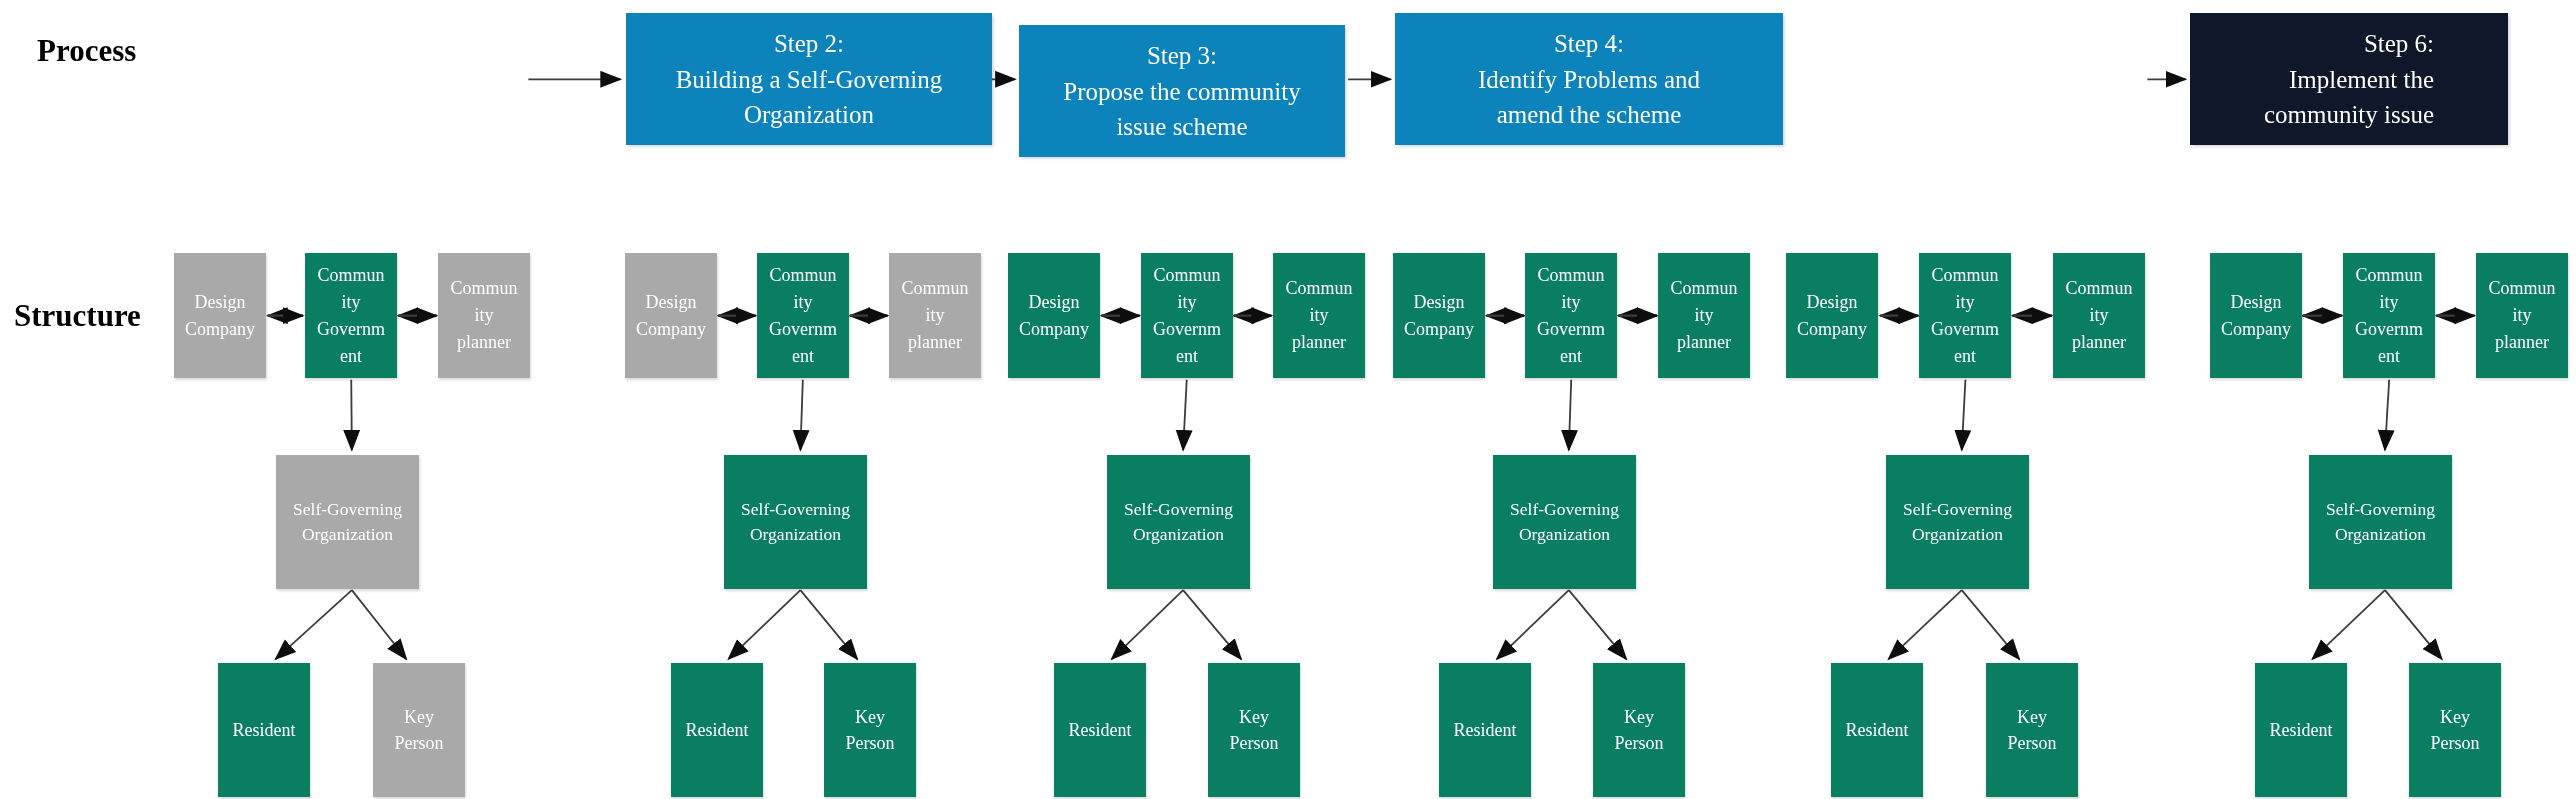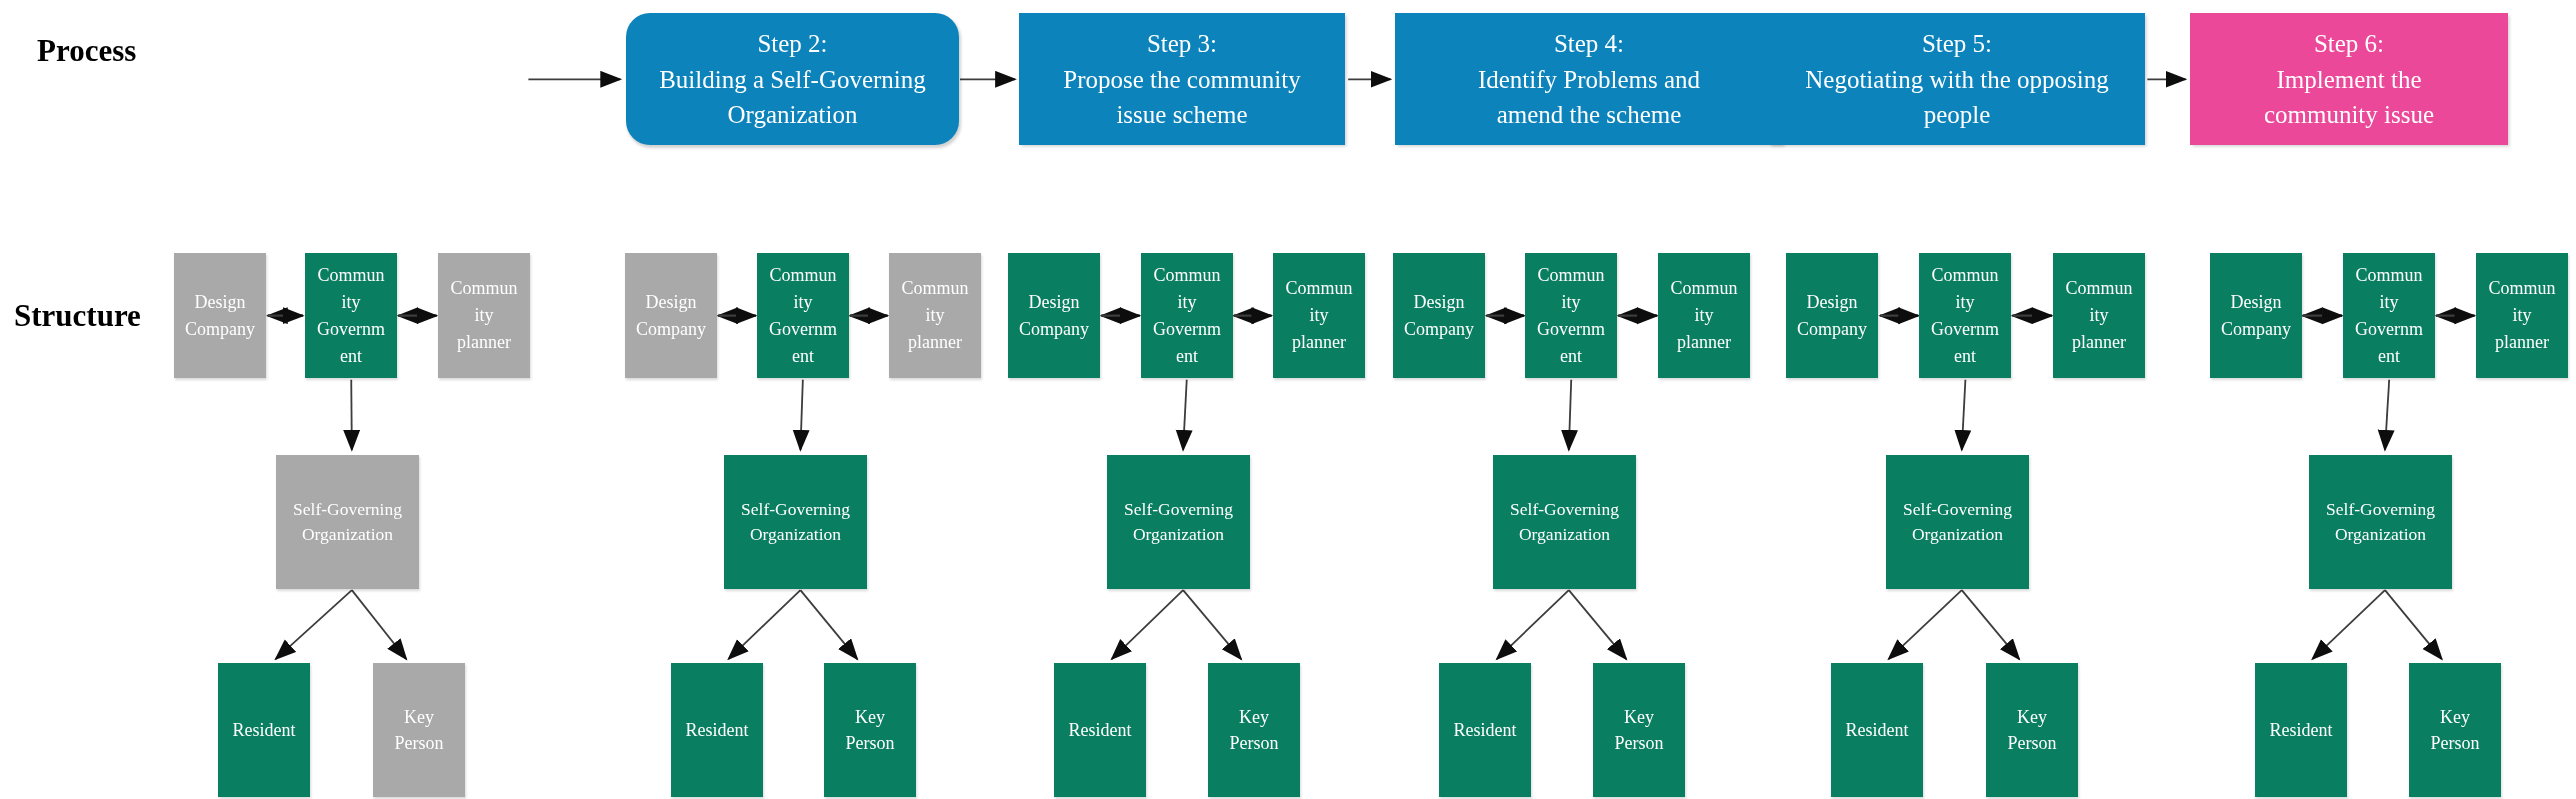--- a/index.html
+++ b/index.html
@@ -129,33 +129,30 @@
       <line class="ln" x1="3245" y1="976" x2="3124" y2="1090" marker-end="url(#ah)"></line>
       <line class="ln" x1="3245" y1="976" x2="3340" y2="1090" marker-end="url(#ah)"></line>
       <line class="ln" x1="3945" y1="976" x2="3825" y2="1090" marker-end="url(#ah)"></line>
       <line class="ln" x1="3945" y1="976" x2="4039" y2="1090" marker-end="url(#ah)"></line>
     </g>
   </svg>
 
   <div class="row-label" style="left:37px;top:34px">Process</div>
   <div class="row-label" style="left:14px;top:299px">Structure</div>
 
-  <div class="box step" style="left: 626px; width: 333px; background-color: rgb(13, 131, 188); border-radius: 24px;">Step 2:
+  <div class="box step" style="left: 626px; width: 366px; background-color: rgb(13, 131, 188);">Step 2:
 Building a Self-Governing
 Organization</div>
-  <div class="box step" style="left: 1019px; width: 326px; background-color: rgb(13, 131, 188);">Step 3:
+  <div class="box step" style="left: 1019px; width: 326px; background-color: rgb(13, 131, 188); margin-top: 12px;">Step 3:
 Propose the community
 issue scheme</div>
   <div class="box step" style="left: 1395px; width: 388px; background-color: rgb(13, 131, 188);">Step 4:
 Identify Problems and
 amend the  scheme</div>
-  <div class="box step" style="left: 1769px; width: 376px; background-color: rgb(13, 131, 188);">Step 5:
-Negotiating with the opposing
-people</div>
-  <div class="box step" style="left: 2190px; width: 318px; background-color: #ec4899;">Step 6:
+  <div class="box step" style="left: 2190px; width: 318px; background-color: #0f172a; text-align: right;">Step 6:
 Implement the
 community issue</div>
 
   <div class="box sm" style="left: 174px; background-color: rgb(169, 169, 169);">Design
 Company</div>
   <div class="box sm" style="left: 305px; background-color: rgb(10, 126, 97);">Commun
 ity
 Governm
 ent</div>
   <div class="box sm" style="left: 438px; background-color: rgb(169, 169, 169);">Commun

